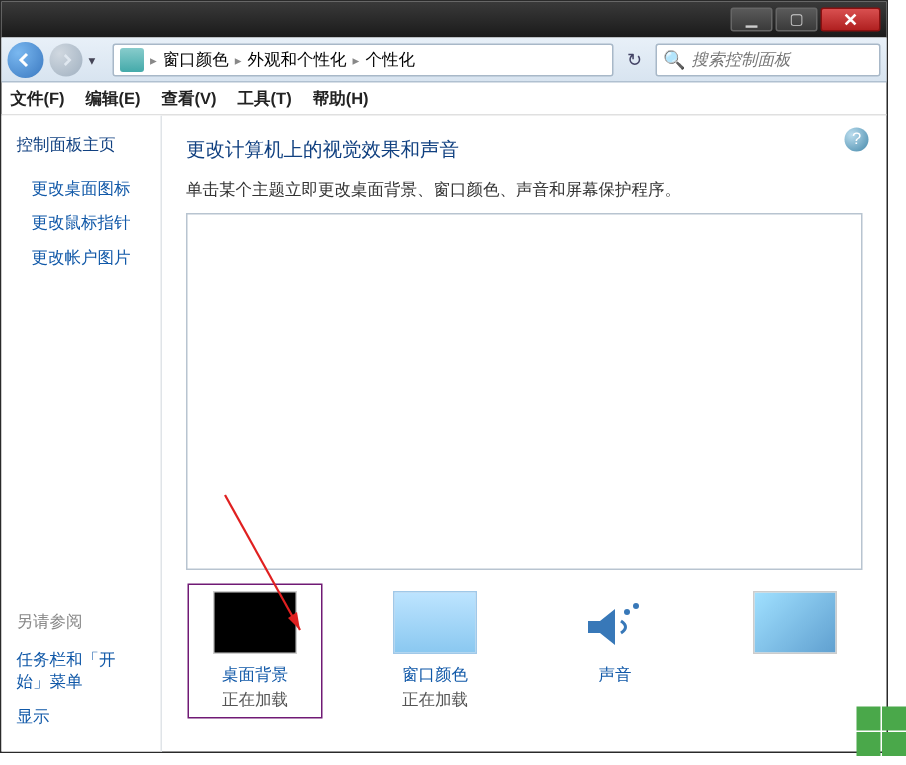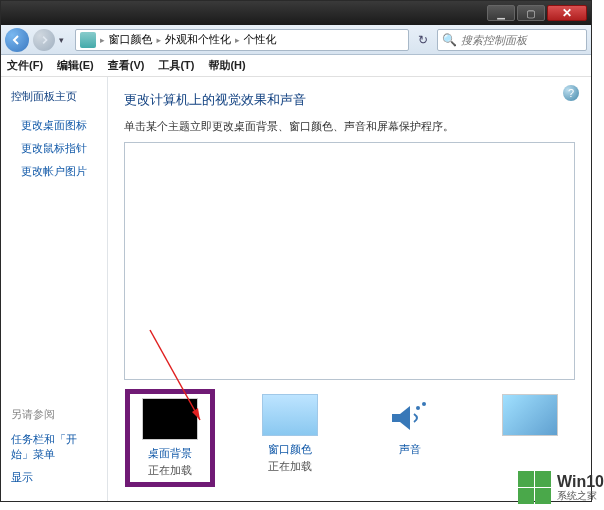--- a/index.html
+++ b/index.html
@@ -29,21 +29,21 @@
 .sidebar .sb-link { color: #1058a8; margin: 4px 0 4px 10px; cursor: default; }
 .sidebar .spacer { flex: 1; }
 .sidebar .sb-see { color: #888; margin-bottom: 6px; }
 .content { flex: 1; position: relative; padding: 14px 16px 0 16px; }
 .help-icon { position: absolute; top: 8px; right: 12px; width: 16px; height: 16px; border-radius: 50%; background: radial-gradient(circle at 30% 30%,#bde,#48a); color: #fff; font-size: 11px; display: flex; align-items: center; justify-content: center; }
 .content h1 { font-size: 13px; font-weight: normal; color: #104080; margin-bottom: 10px; }
 .content .sub { font-size: 11px; color: #333; margin-bottom: 8px; }
 .theme-box { width: 100%; height: 238px; border: 1px solid #b8c4d0; background: #fff; }
 .bottom-row { display: flex; gap: 30px; margin-top: 14px; padding-left: 6px; }
 .item { width: 90px; text-align: center; font-size: 11px; }
-.item.highlight { border: 5px solid #701a75; padding: 4px; margin-top: -5px; margin-left: -5px; }
+.item.highlight { border: 1px solid #701a75; padding: 4px; margin-top: -5px; margin-left: -5px; }
 .item .thumb { width: 56px; height: 42px; margin: 0 auto 6px auto; border: 1px solid #ccc; background: #000; }
 .item .thumb.winclr { background: linear-gradient(to bottom,#bde4ff,#8ac8f0); border: 1px solid #a0c8e8; }
 .item .thumb.snd { background: #fff; border: none; position: relative; }
 .item .thumb.snd svg { width: 56px; height: 42px; }
 .item .thumb.scr { background: linear-gradient(135deg,#a0e0ff,#60a0d0); }
 .item .lbl { color: #1058a8; margin-bottom: 2px; }
 .item .stat { color: #555; }
 .arrow { position: absolute; top: 320px; left: 140px; pointer-events: none; }
 .watermark { position: absolute; right: 0; bottom: 6px; display: flex; align-items: center; gap: 6px; }
 .wm-logo { width: 34px; height: 34px; display: flex; flex-wrap: wrap; }
@@ -159,17 +159,13 @@
   <polygon points="60,100 52,92 58,88" fill="#e02020"></polygon>
 </svg>
 
 <div class="watermark">
   <div class="wm-logo">
     <div style="background:#4aa84a"></div>
       <div style="background:#4aa84a"></div>
     <div style="background:#4aa84a"></div>
       <div style="background:#4aa84a"></div>
   </div>
-  <div class="wm-text">
-    <span>Win10</span>
-    <small>系统之家</small>
-  </div>
 </div>
 
 </body></html>

